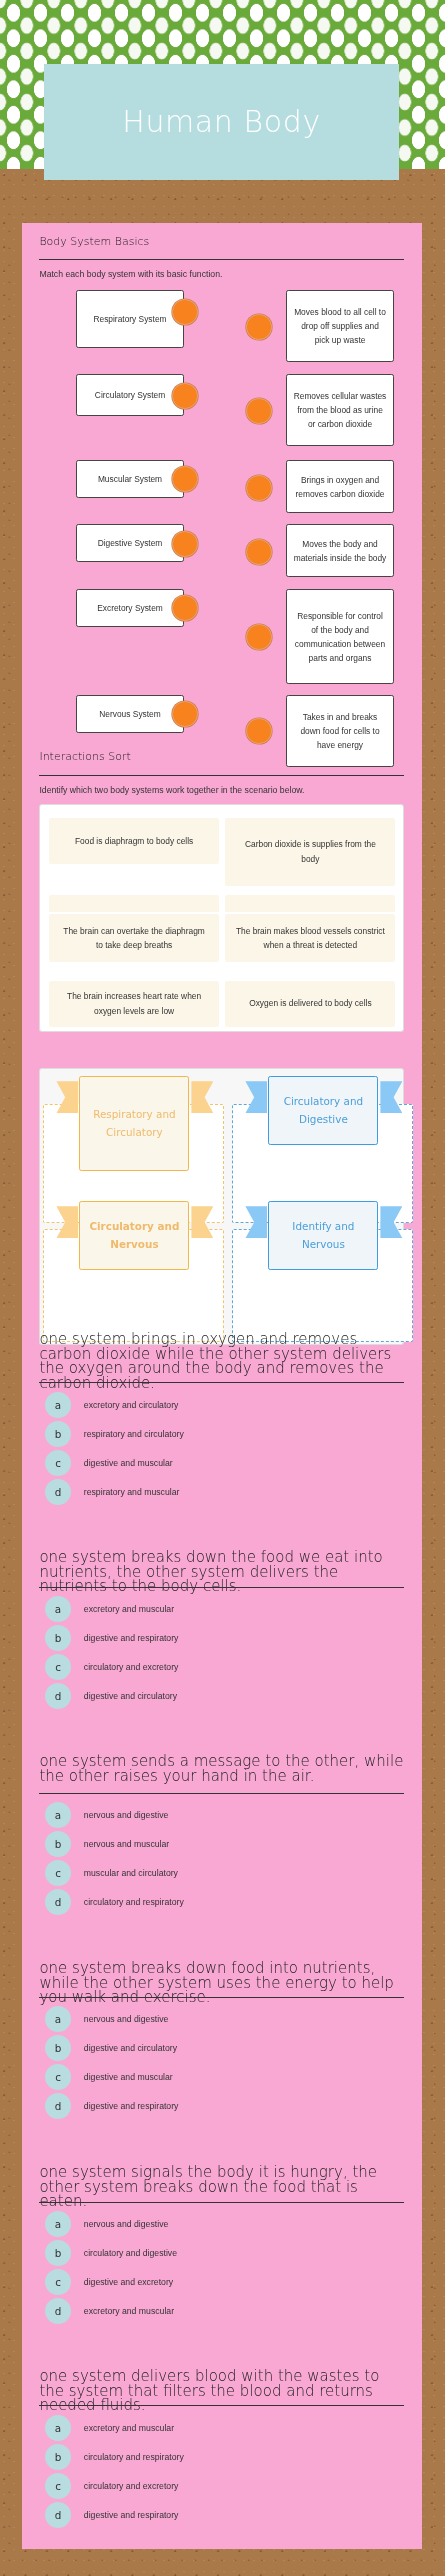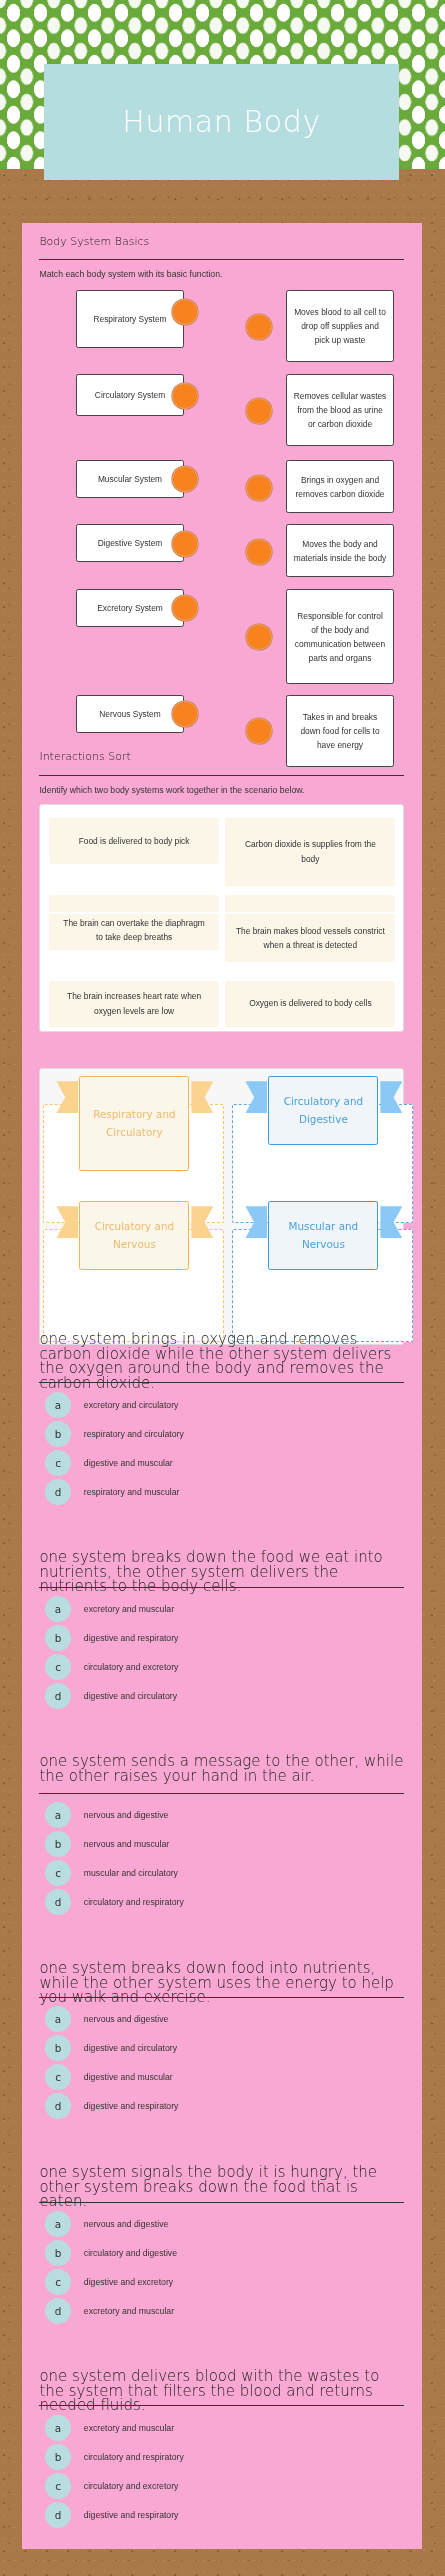--- a/index.html
+++ b/index.html
@@ -183,34 +183,34 @@
       <span>Takes in and breaks down food for cells to have energy</span>
     </div>
   <div class="dot" style="left:224px;top:495px;"></div>
 
   <div class="section-title" style="top:527px;">Interactions Sort</div>
   <div class="rule" style="top:552px;"></div>
   <div class="instr" style="top:562px;">Identify which two body systems work together in the scenario below.</div>
 
   <div class="sort-wrap" style="top:581px;height:169px;">
     <div class="sort-item" style="left:8.7px;top:12.8px;height:46px;">
-        <span>Food is delivered to body pick</span>
+        <span>Food is diaphragm to body cells</span>
       </div>
     <div class="sort-item" style="left:185px;top:12.8px;height:68px;">
         <span>Carbon dioxide is supplies from the body</span>
       </div>
     <div class="sort-item" style="left:8.7px;top:90px;height:68px;">
         <span>The brain controls voluntary movement</span>
       </div>
     <div class="sort-item" style="left:185px;top:90px;height:68px;">
         <span>Stomach muscles have energy to squeeze and churn food</span>
       </div>
   </div>
   <div class="sort-wrap" style="top:689px;height:83px;border-top:none;border-radius:0 0 2.9px 2.9px;">
-    <div class="sort-item" style="left:8.7px;top:2.3px;height:36px;align-items:flex-end;">
+    <div class="sort-item" style="left:8.7px;top:2.3px;height:48px;">
         <span>The brain can overtake the diaphragm to take deep breaths</span>
       </div>
     <div class="sort-item" style="left:185px;top:2.3px;height:48px;">
         <span>The brain makes blood vessels constrict when a threat is detected</span>
       </div>
 
   </div>
   <div class="sort-wrap" style="top:754px;height:55px;border-top:none;border-radius:0 0 2.9px 2.9px;">
     <div class="sort-item" style="left:8.7px;top:3.5px;height:46px;">
         <span>The brain increases heart rate when oxygen levels are low</span>
@@ -235,26 +235,26 @@
       <div class="tail r"></div>
       <div class="label" style="height:69px;">Circulatory and Digestive</div>
     </div>
   </div>
   <div class="bins" style="top:1006px;height:116px;border-top:none;border-radius:0 0 2.9px 2.9px;">
     <div class="bin orange" style="left:2.9px;top:0px;height:113px;"></div>
     <div class="bin blue" style="left:192px;top:0px;height:113px;"></div>
     <div class="ribbon orange" style="left:16px;top:-28px;">
       <div class="tail l"></div>
       <div class="tail r"></div>
-      <div class="label" style="height:69px;">Circulatory and Nervous</div>
+      <div class="label" style="height:69px;font-weight:bold;">Circulatory and Nervous</div>
     </div>
     <div class="ribbon blue" style="left:205px;top:-28px;">
       <div class="tail l"></div>
       <div class="tail r"></div>
-      <div class="label" style="height:69px;">Muscular and Nervous</div>
+      <div class="label" style="height:69px;">Identify and Nervous</div>
     </div>
   </div>
 
   <div class="question" style="top:1109px;">one system brings in oxygen and removes carbon dioxide while the other system delivers the oxygen around the body and removes the carbon dioxide.</div>
   <div class="rule" style="top:1159px;"></div>
   <div class="choices" style="top:1167px;">
     <div class="choice">
         <div class="badge">a</div>
         <span class="choice-text">excretory and circulatory</span>
       </div>

